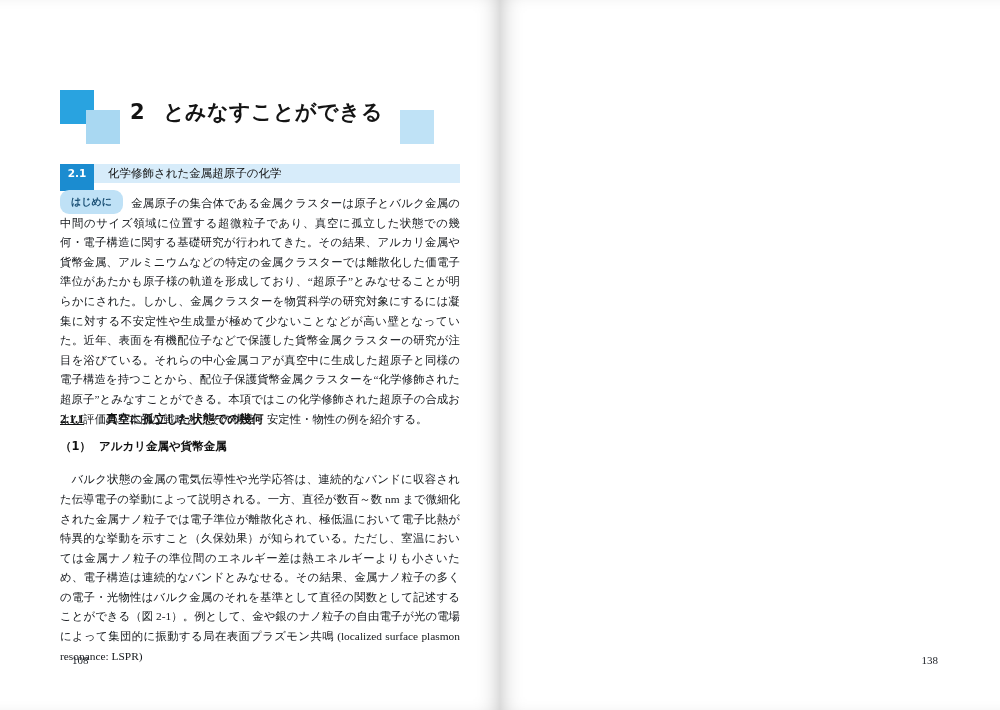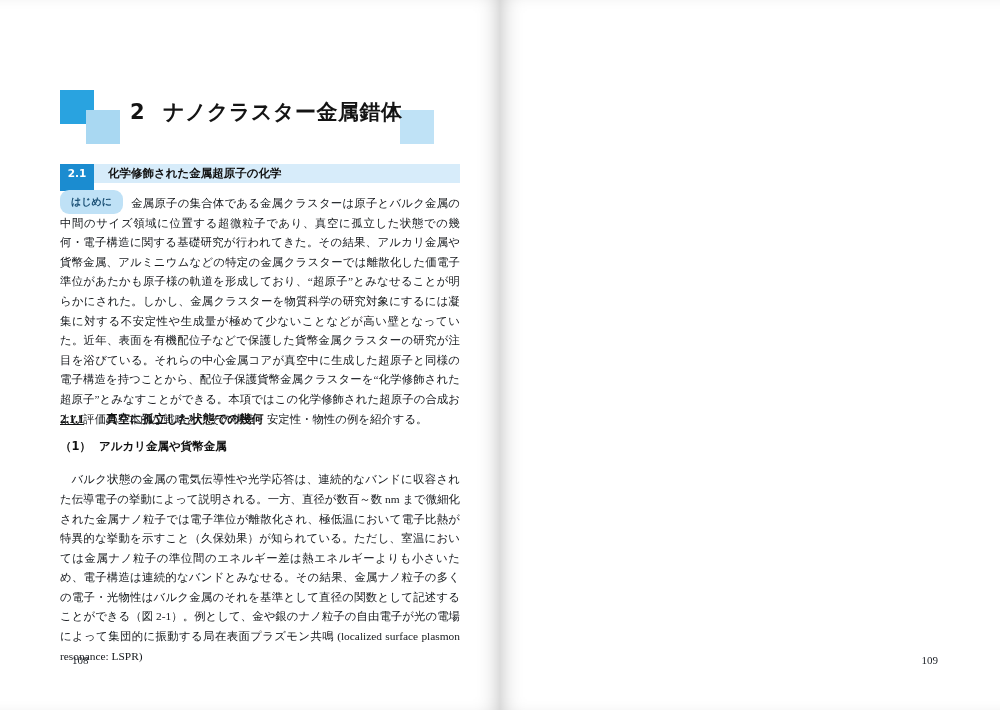--- a/index.html
+++ b/index.html
@@ -24,21 +24,21 @@
     font-family:"DejaVu Sans","Liberation Sans",sans-serif;
     font-weight:bold;font-size:21px;color:#141414;letter-spacing:.5px;white-space:nowrap;}
   .chapter-num{margin-right:18px;}
 
   
   .sec-bar{position:absolute;left:60px;top:164px;width:400px;height:19px;background:#d7ecfa;}
   .sec-bar .num{position:absolute;left:0;top:0;width:34px;height:27px;background:#1b8cd0;
     color:#fff;font-family:"DejaVu Sans","Liberation Sans",sans-serif;font-weight:bold;
     font-size:10.5px;line-height:19px;text-align:center;}
   .sec-bar .title{position:absolute;left:48px;top:0;height:36px;line-height:19px;
-    font-family:"DejaVu Sans","Liberation Sans",sans-serif;font-weight:bold;
+    font-family:"DejaVu Sans","Liberation Sans",sans-serif;font-weight:normal;
     font-size:11.5px;color:#111;}
 
   
   .col{position:absolute;font-size:11.4px;line-height:19.6px;color:#15181c;
     text-align:justify;}
   .left .col{left:60px;width:400px;}
   .para{margin:0;text-indent:1em;}
   .para.noind{text-indent:0;}
 
   .lead{position:relative;}
@@ -65,21 +65,21 @@
 
 <div class="spread">
 
   <div class="page left">
 
     <div class="chapter-head">
       <span class="sq a"></span>
       <span class="sq b"></span>
       <span class="sq c"></span>
       <div class="chapter-title">
-        <span class="chapter-num">2</span><span>ナノクラスター金属錯体</span>
+        <span class="chapter-num">2</span><span>とみなすことができる</span>
       </div>
     </div>
 
     <div class="sec-bar">
       <span class="num">2.1</span>
       <span class="title">化学修飾された金属超原子の化学</span>
     </div>
 
     <div class="col" style="top:190px;">
       <p class="para noind lead"><span class="badge">はじめに</span><span>金属原子の集合体である金属クラスターは原子とバルク金属の中間のサイズ領域に位置する超微粒子であり、真空に孤立した状態での幾何・電子構造に関する基礎研究が行われてきた。その結果、アルカリ金属や貨幣金属、アルミニウムなどの特定の金属クラスターでは離散化した価電子準位があたかも原子様の軌道を形成しており、“超原子”とみなせることが明らかにされた。しかし、金属クラスターを物質科学の研究対象にするには凝集に対する不安定性や生成量が極めて少ないことなどが高い壁となっていた。近年、表面を有機配位子などで保護した貨幣金属クラスターの研究が注目を浴びている。それらの中心金属コアが真空中に生成した超原子と同様の電子構造を持つことから、配位子保護貨幣金属クラスターを“化学修飾された超原子”とみなすことができる。本項ではこの化学修飾された超原子の合成および評価の基本的な戦略と、その構造・安定性・物性の例を紹介する。</span></p>
@@ -93,16 +93,16 @@
       </p>
 
       <p class="para" style="margin-top:14px;">バルク状態の金属の電気伝導性や光学応答は、連続的なバンドに収容された伝導電子の挙動によって説明される。一方、直径が数百～数 nm まで微細化された金属ナノ粒子では電子準位が離散化され、極低温において電子比熱が特異的な挙動を示すこと（久保効果）が知られている。ただし、室温においては金属ナノ粒子の準位間のエネルギー差は熱エネルギーよりも小さいため、電子構造は連続的なバンドとみなせる。その結果、金属ナノ粒子の多くの電子・光物性はバルク金属のそれを基準として直径の関数として記述することができる（図 2-1）。例として、金や銀のナノ粒子の自由電子が光の電場によって集団的に振動する局在表面プラズモン共鳴 (localized surface plasmon resonance: LSPR)</p>
     </div>
 
     <div class="folio">108</div>
   </div>
 
   <div class="page right">
 
-    <div class="folio">109</div>
+    <div class="folio">138</div>
   </div>
 
 </div>
 
 </body></html>

